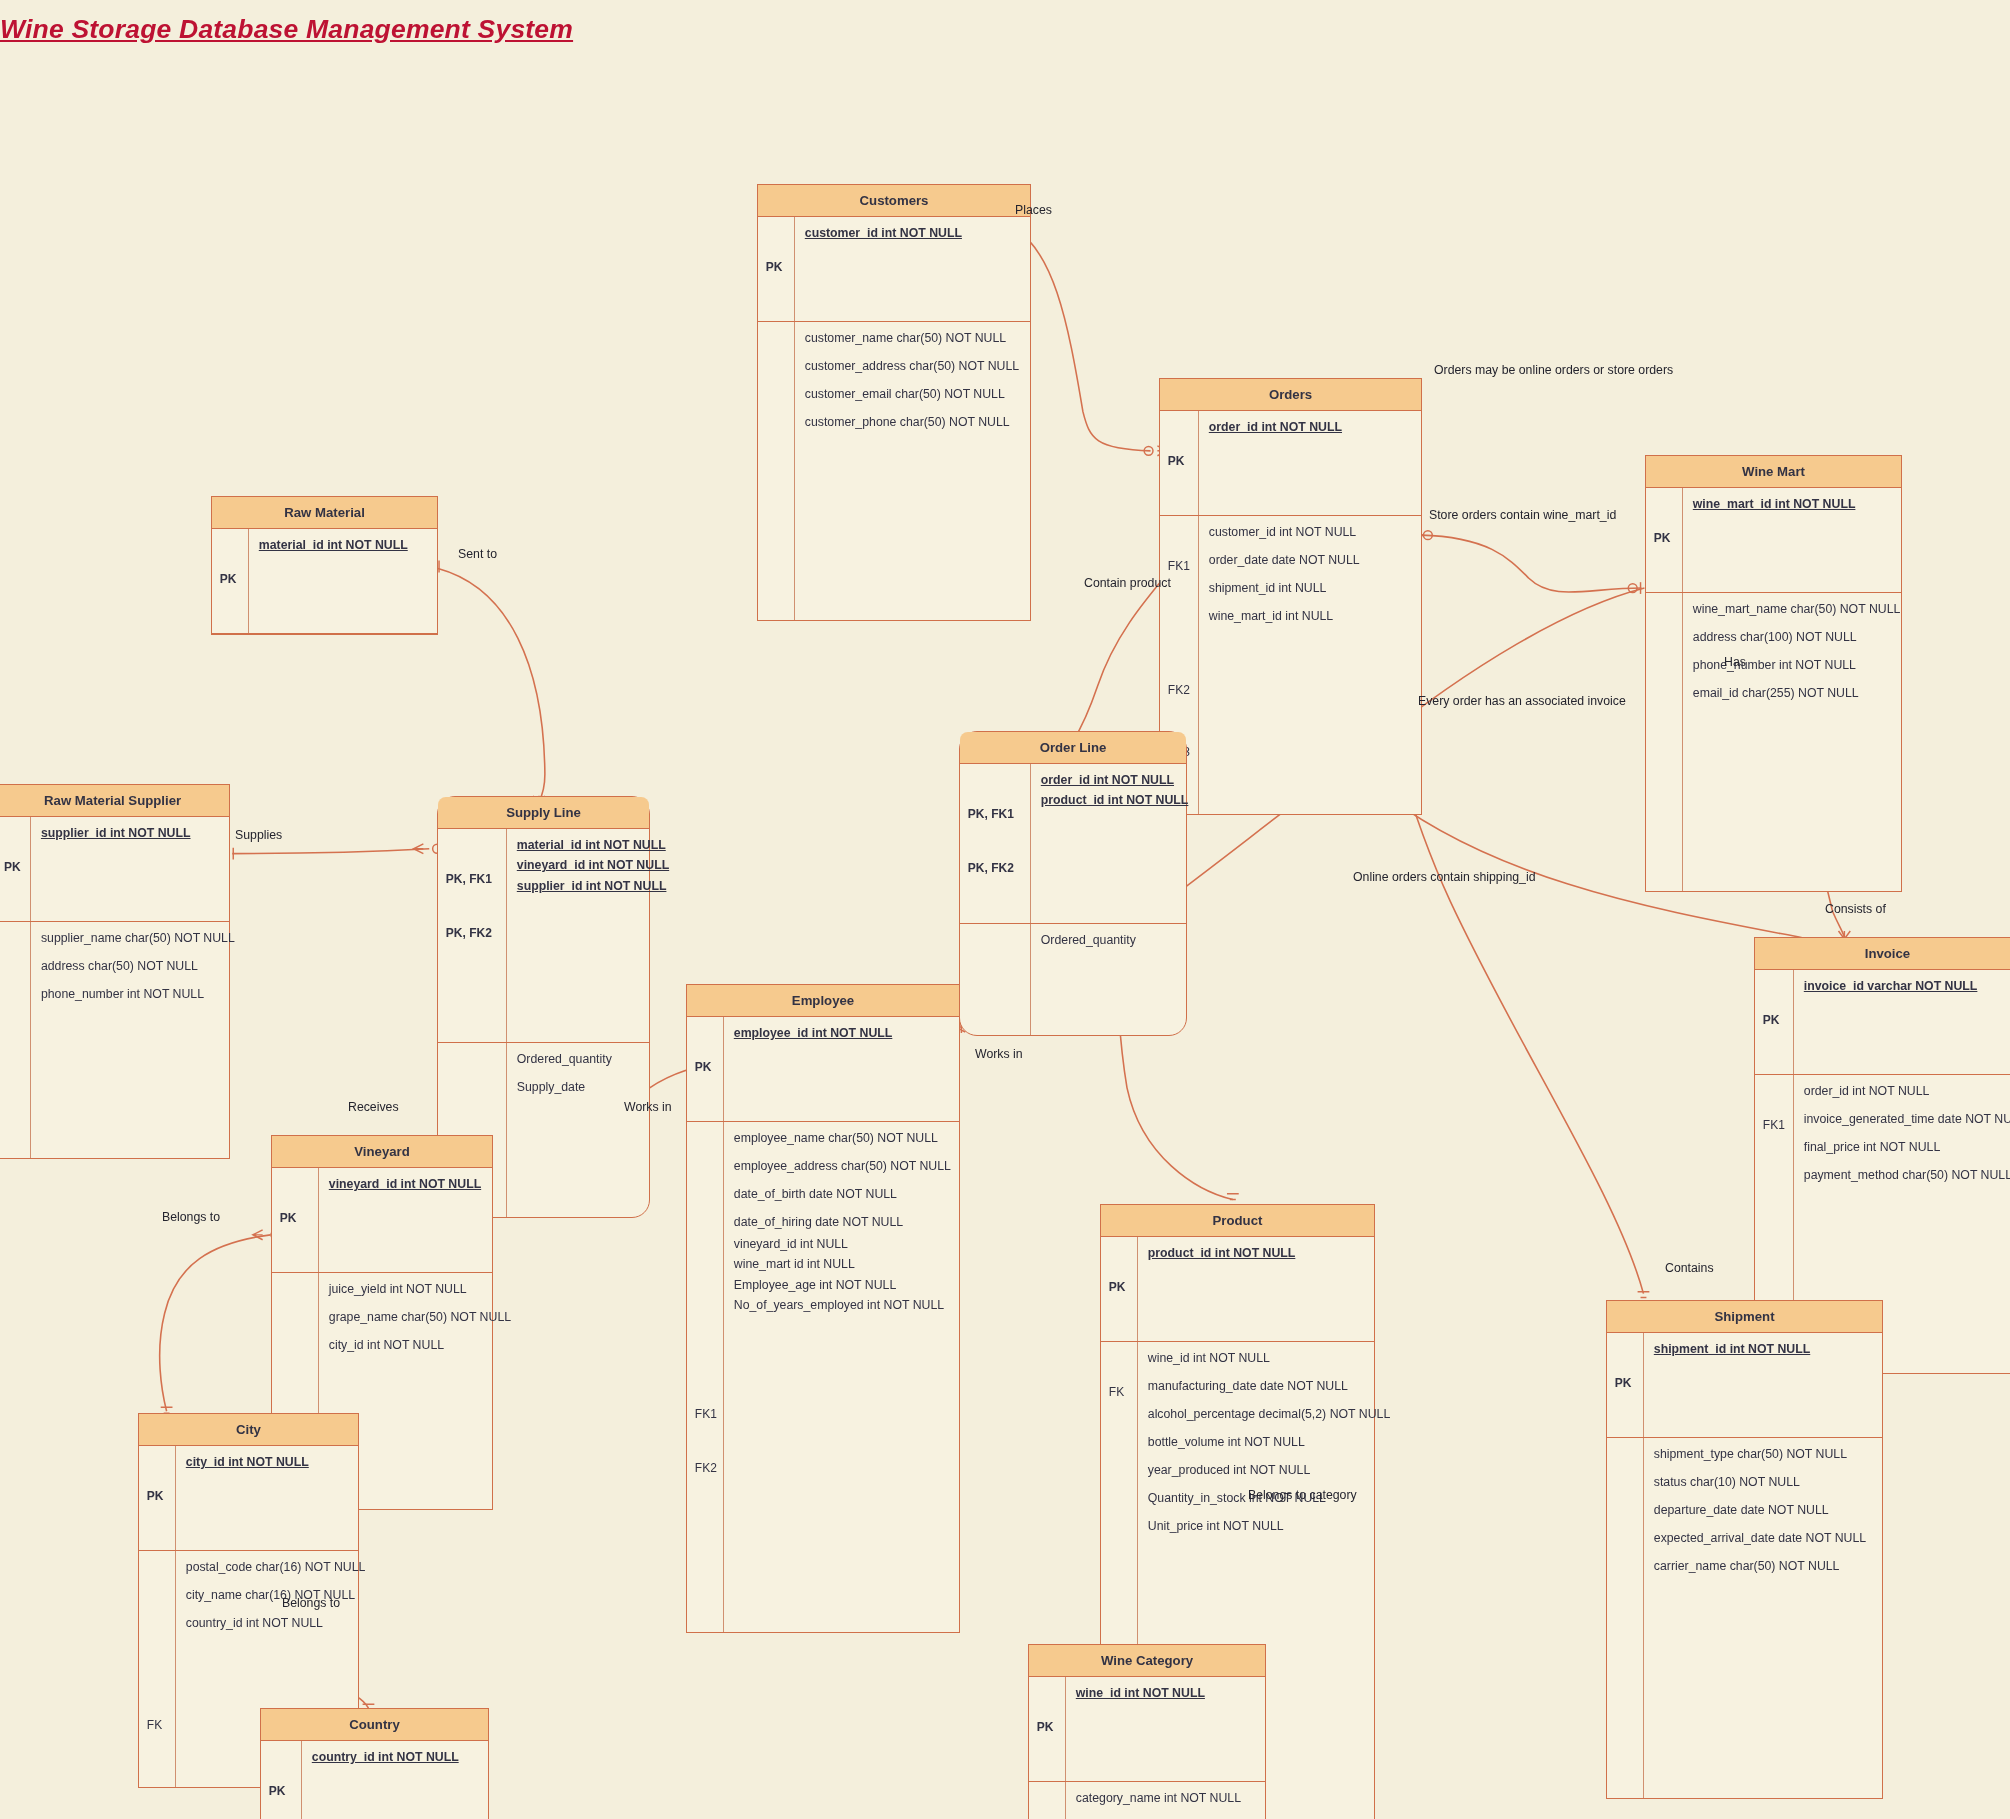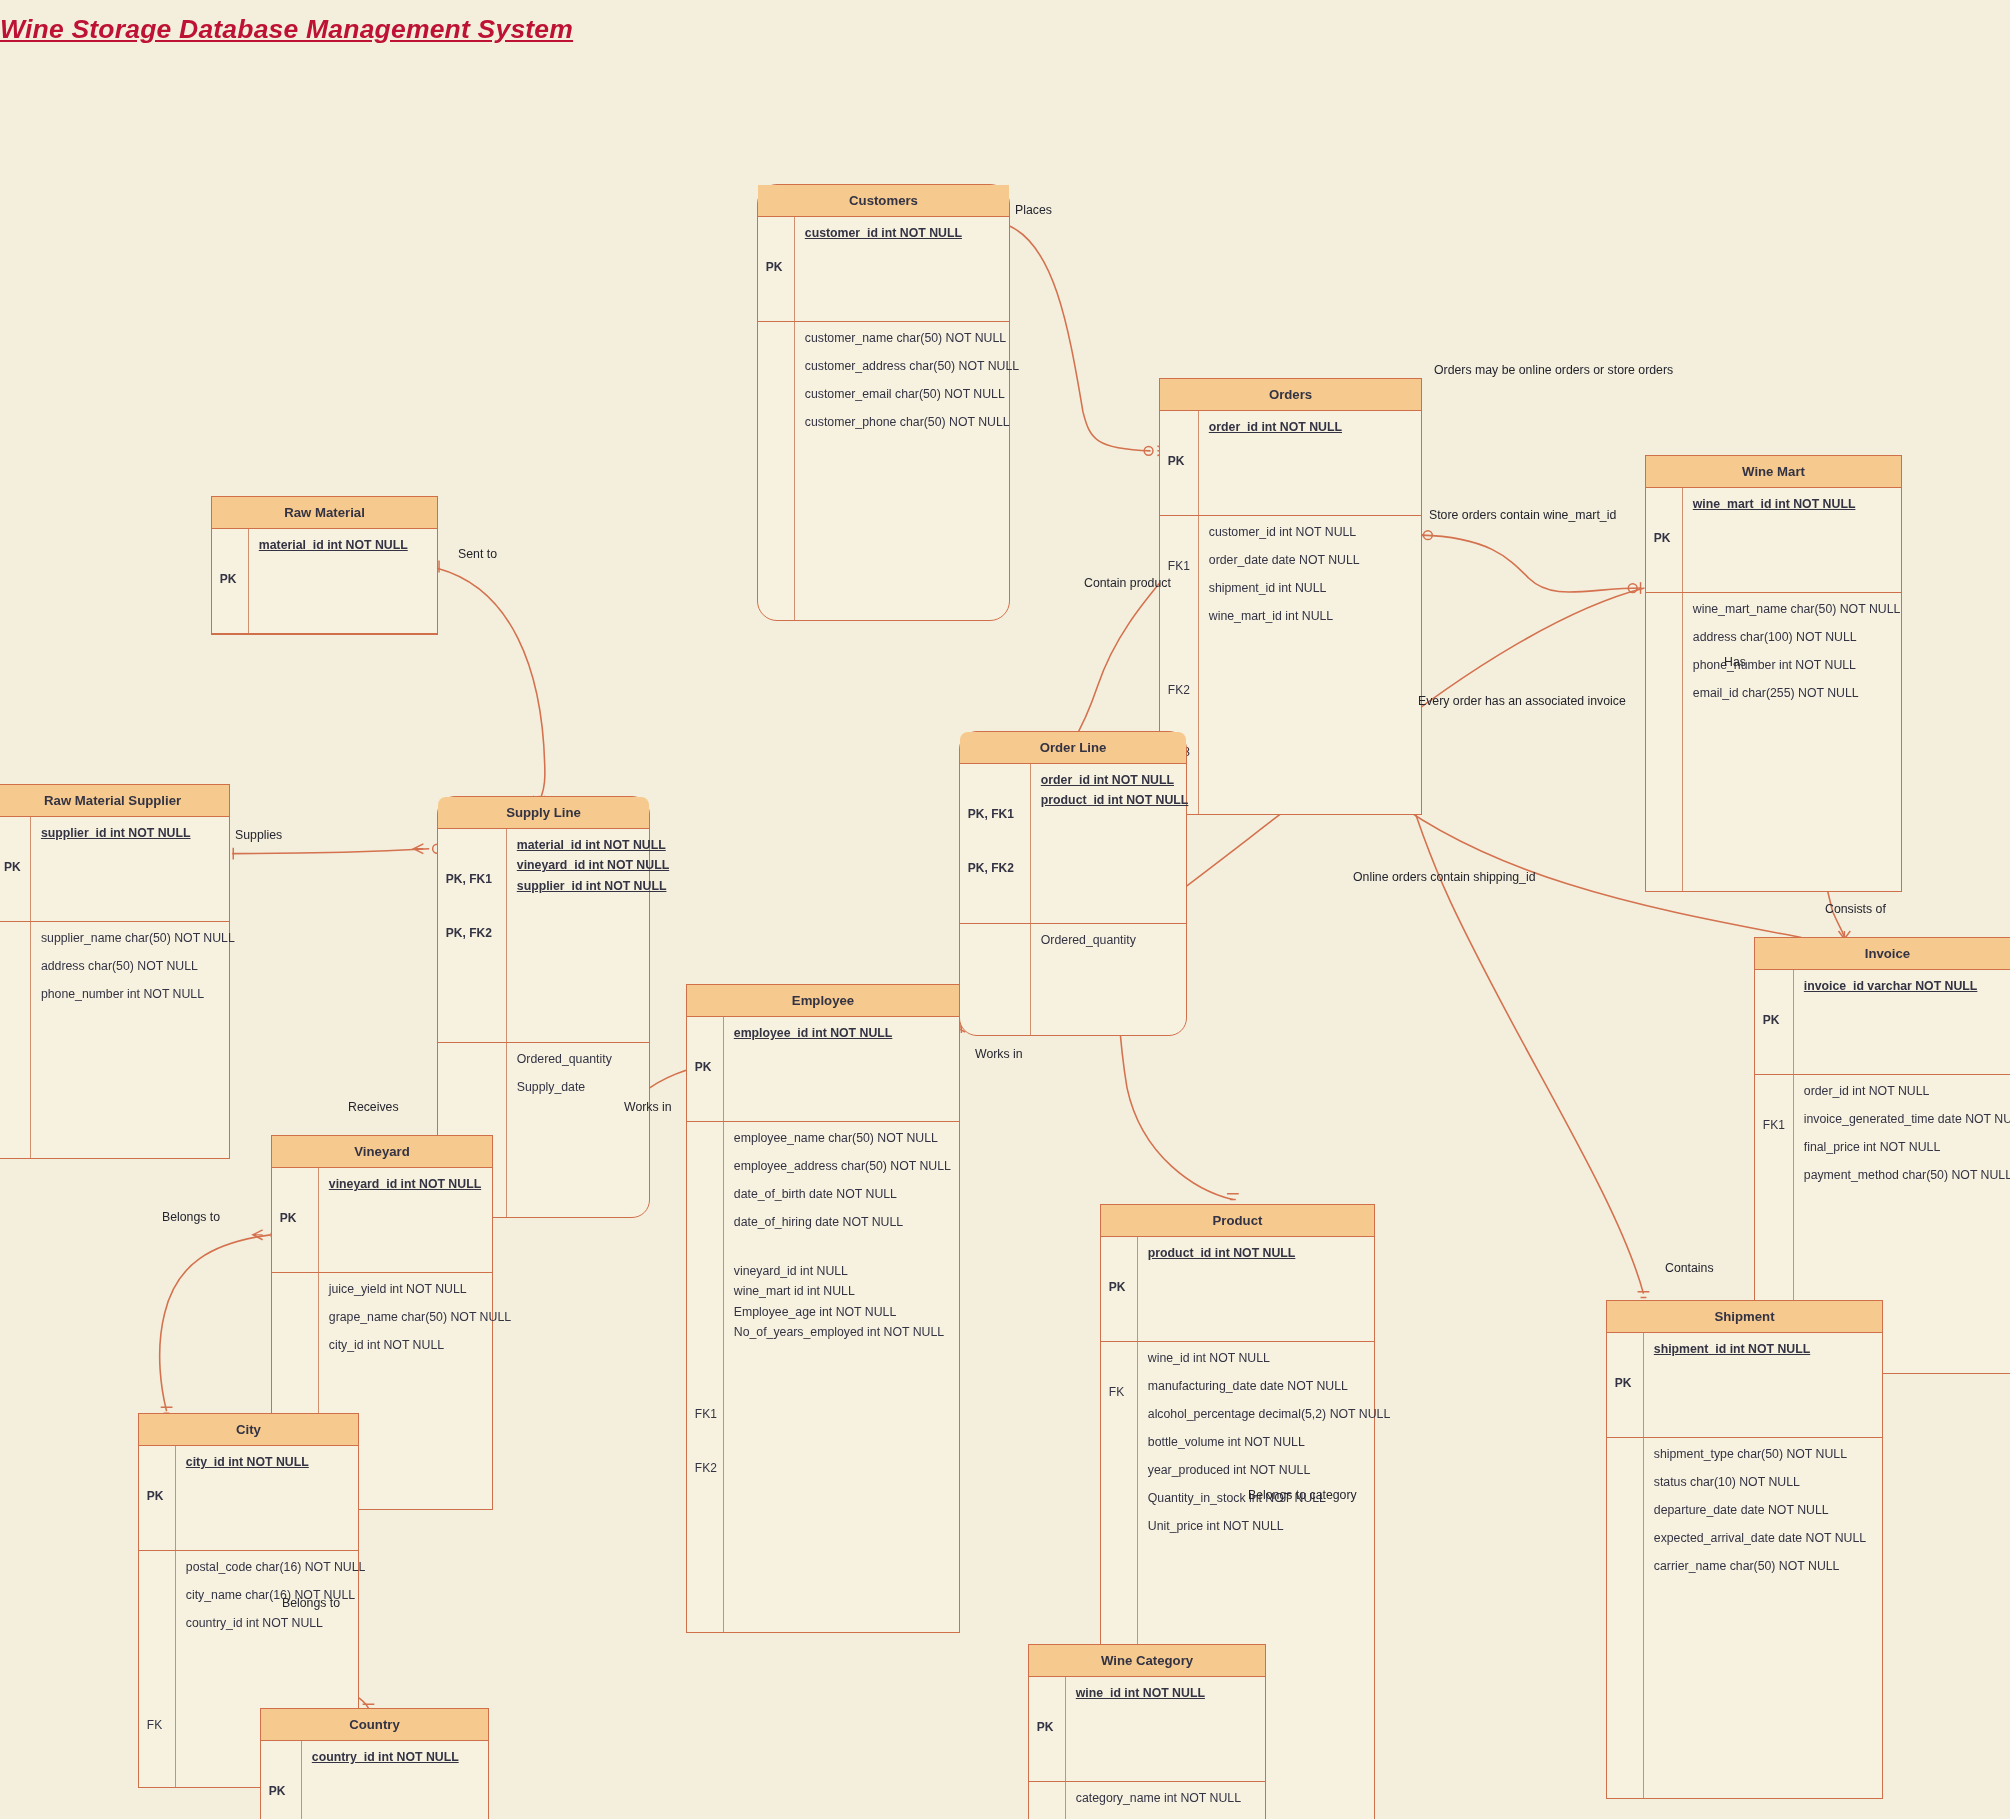--- a/index.html
+++ b/index.html
@@ -190,21 +190,21 @@
       <path d="M370,1739 l12,0 M373,1745 l6,0"></path>
 
       <path d="M1240,1509 l12,0 M1243,1515 l6,0"></path>
 
       <path d="M1146,1672 l12,0 M1149,1678 l6,0"></path>
 
       <path d="M1804,642 l12,0 M1807,648 l6,0"></path>
     </g>
   </svg>
 
-  <div class="entity" style="left:757px; top:184px; width:253px;border-radius:20px;">
+  <div class="entity" style="left:757px; top:184px; width:274px;">
     <div class="ent-title">Customers</div>
     <div class="sect pk-sect">
       <div class="keycol" style="width:37px;">
         <span class="kl">PK</span>
       </div>
       <div class="fieldcol">
         <span class="fl">customer_id int NOT NULL</span>
       </div>
     </div>
     <div class="sect attr-sect last">
@@ -404,21 +404,21 @@
         <span class="kl" style="height:20.6px;">FK1</span>
         <span class="kl" style="height:20.6px;">FK2</span>
         <span class="kl" style="height:20.6px;"></span>
         <span class="kl" style="height:20.6px;"></span>
       </div>
       <div class="fieldcol">
         <span class="fl">employee_name char(50) NOT NULL</span>
         <span class="fl">employee_address char(50) NOT NULL</span>
         <span class="fl">date_of_birth date NOT NULL</span>
         <span class="fl" style="height:21.6px;">date_of_hiring date NOT NULL</span>
-        <span class="fl" style="height:20.6px;margin-top:27px;">vineyard_id int NULL</span>
+        <span class="fl" style="height:20.6px;">vineyard_id int NULL</span>
         <span class="fl" style="height:20.6px;">wine_mart id int NULL</span>
         <span class="fl" style="height:20.6px;">Employee_age int NOT NULL</span>
         <span class="fl" style="height:20.6px;">No_of_years_employed int NOT NULL</span>
       </div>
     </div>
   </div>
 
   <div class="entity" style="left:1100px; top:1204px; width:275px;">
     <div class="ent-title">Product</div>
     <div class="sect pk-sect">

